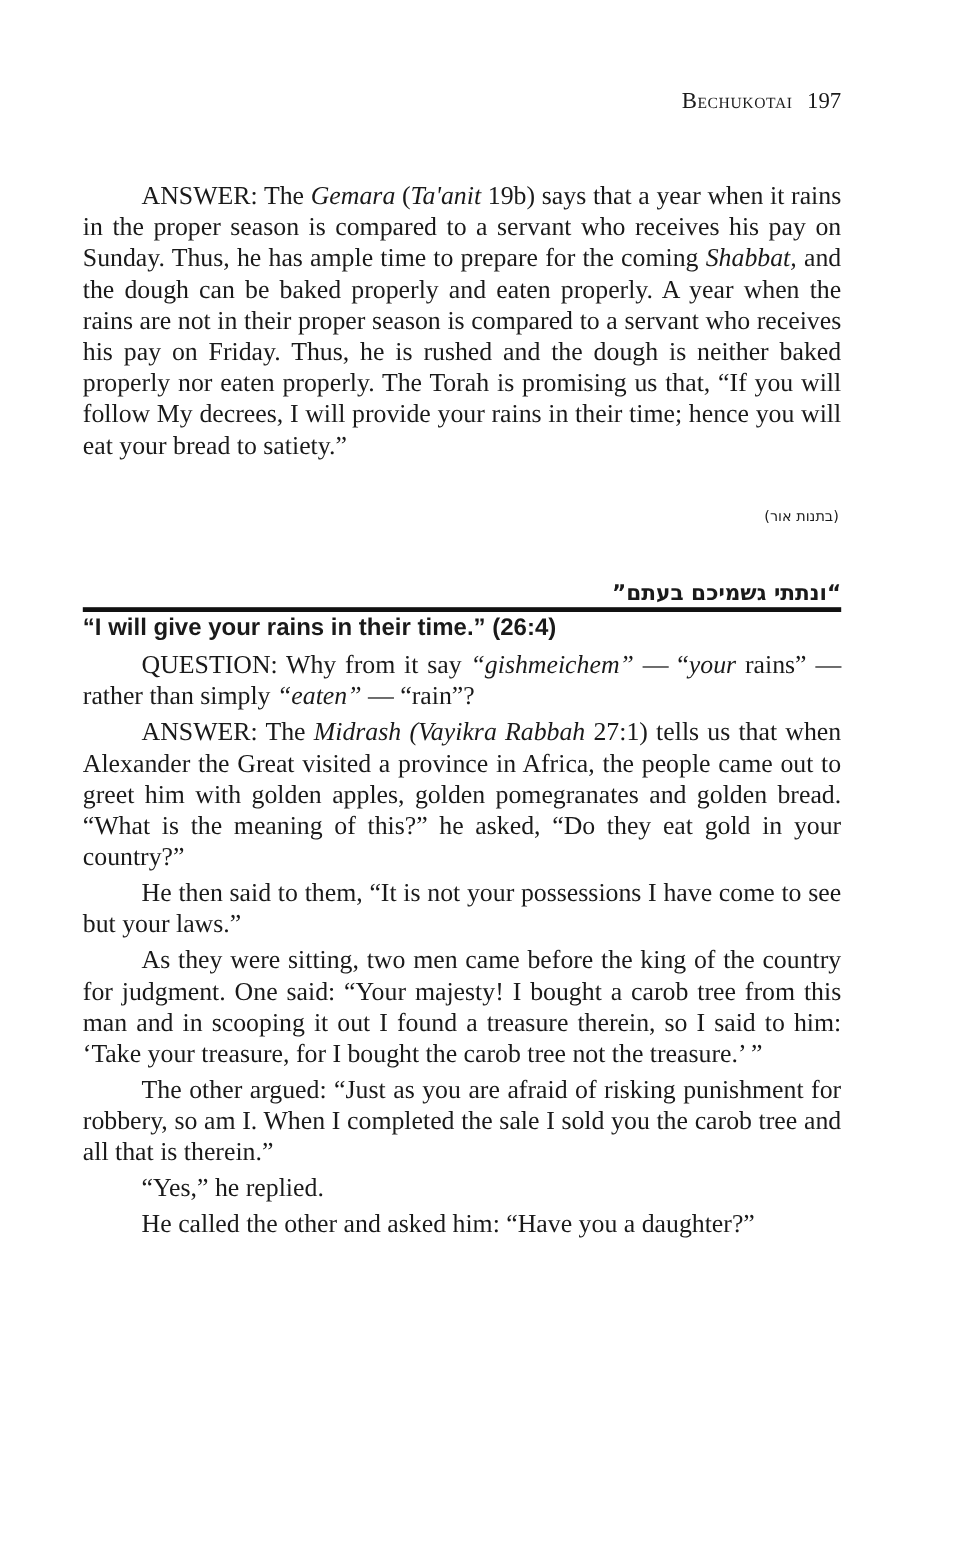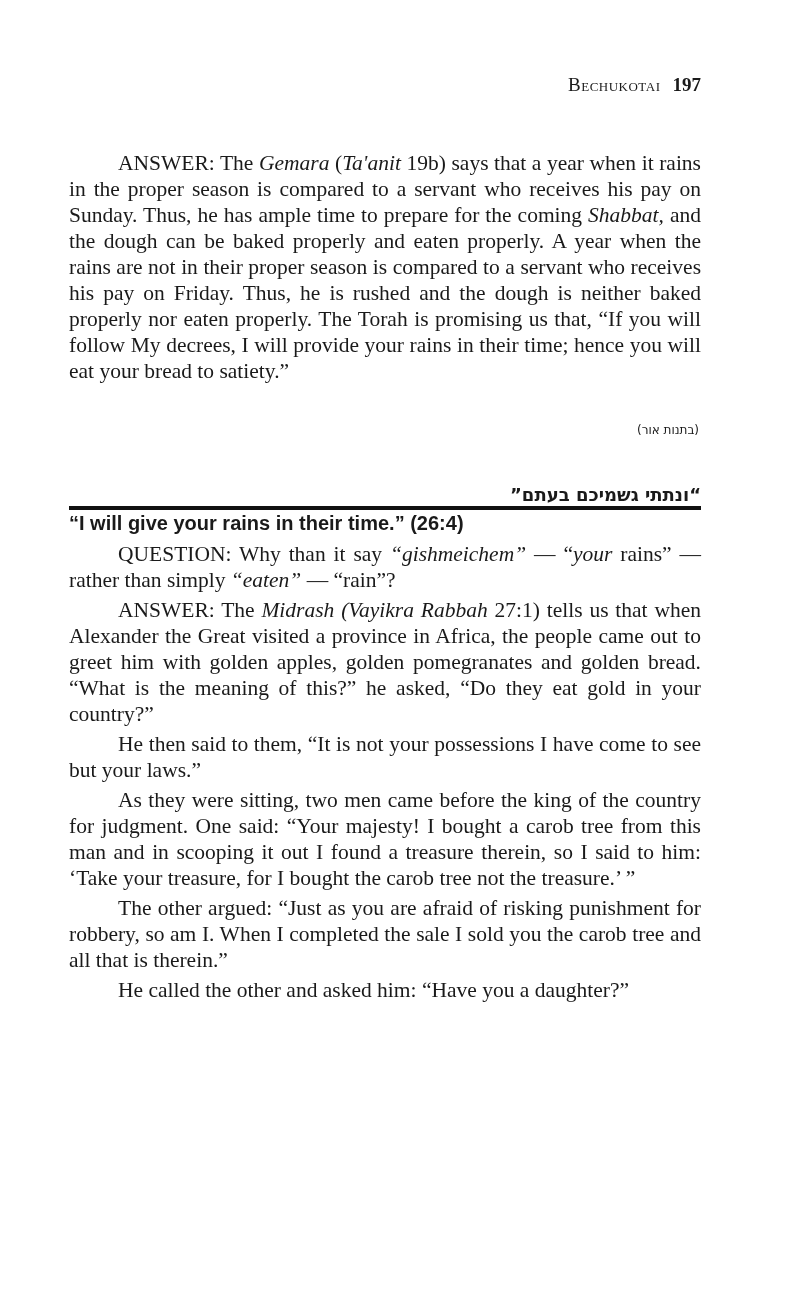--- a/index.html
+++ b/index.html
@@ -1,20 +1,20 @@
 <!DOCTYPE html>
 <html><head>
   <meta charset="utf-8">
   <style>
     html, body { margin: 0; padding: 0; background: #ffffff; }
     body { width: 800px; height: 1300px; position: relative; overflow: hidden; color: #1a1a1a; }
     .page { position: absolute; left: 69px; top: 0; width: 632px; }
     .running-head { position: absolute; top: 74px; right: 0; font-family: "Liberation Serif", serif; font-size: 19px; color: #1a1a1a; white-space: nowrap; }
     .running-head .title { font-variant: small-caps; letter-spacing: 0.5px; margin-left: 16px; }
-    .running-head .num { font-weight: bold; margin-left: 12px; }
+    .running-head .num { font-weight: normal; margin-left: 12px; }
     .body-text { position: absolute; left: 0; width: 632px; font-family: "Liberation Serif", serif; font-size: 21.5px; line-height: 26px; text-align: justify; }
     .body-text p { margin: 0 0 4px 0; text-indent: 49px; }
     .sec1 { top: 150px; }
     .source { position: absolute; top: 423px; right: 2px; font-family: "DejaVu Sans", sans-serif; font-size: 12px; direction: rtl; }
     .hebrew-heading { position: absolute; top: 484px; right: 0; font-family: "DejaVu Sans", sans-serif; font-weight: bold; font-size: 18px; direction: rtl; white-space: nowrap; }
     .rule { position: absolute; top: 506px; left: 0; width: 632px; height: 4px; background: #111; }
     .eng-heading { position: absolute; top: 512px; left: 0; font-family: "Liberation Sans", sans-serif; font-weight: bold; font-size: 20px; white-space: nowrap; }
     .sec2 { top: 541px; }
     .sec2 p { margin-bottom: 4px; }
     i { font-style: italic; }
@@ -32,21 +32,22 @@
     <p><span>ANSWER: The </span><i>Gemara</i><span> (</span><i>Ta'anit</i><span> 19b) says that a year when it rains in the proper season is compared to a servant who receives his pay on Sunday. Thus, he has ample time to prepare for the coming </span><i>Shabbat,</i><span> and the dough can be baked properly and eaten properly. A year when the rains are not in their proper season is compared to a servant who receives his pay on Friday. Thus, he is rushed and the dough is neither baked properly nor eaten properly. The Torah is promising us that, “If you will follow My decrees, I will provide your rains in their time; hence you will eat your bread to satiety.”</span></p>
   </div>
 
   <div class="source">(בתנות אור)</div>
 
   <div class="hebrew-heading">“ונתתי גשמיכם בעתם”</div>
   <div class="rule"></div>
   <div class="eng-heading">“I will give your rains in their time.” (26:4)</div>
 
   <div class="body-text sec2">
-    <p><span>QUESTION: Why than it say </span><i>“gishmeichem”</i><span> — “</span><i>your</i><span> rains” — rather than simply </span><i>“eaten”</i><span> — “rain”?</span></p>
+    <p><span>QUESTION: Why from it say </span><i>“gishmeichem”</i><span> — “</span><i>your</i><span> rains” — rather than simply </span><i>“eaten”</i><span> — “rain”?</span></p>
     <p><span>ANSWER: The </span><i>Midrash (Vayikra Rabbah</i><span> 27:1) tells us that when Alexander the Great visited a province in Africa, the people came out to greet him with golden apples, golden pomegranates and golden bread. “What is the meaning of this?” he asked, “Do they eat gold in your country?”</span></p>
     <p>He then said to them, “It is not your possessions I have come to see but your laws.”</p>
     <p>As they were sitting, two men came before the king of the country for judgment. One said: “Your majesty! I bought a carob tree from this man and in scooping it out I found a treasure therein, so I said to him: ‘Take your treasure, for I bought the carob tree not the treasure.’ ”</p>
     <p>The other argued: “Just as you are afraid of risking punishment for robbery, so am I. When I completed the sale I sold you the carob tree and all that is therein.”</p>
+    <p>“Yes,” he replied.</p>
     <p>He called the other and asked him: “Have you a daughter?”</p>
   </div>
 
 </div>
 
 </body></html>

